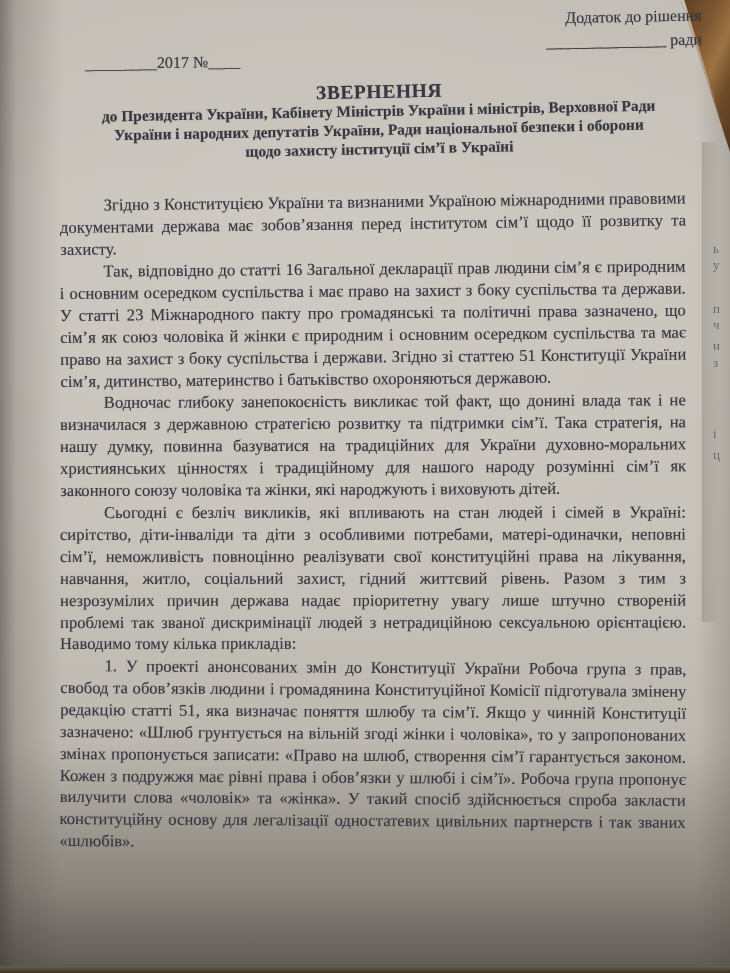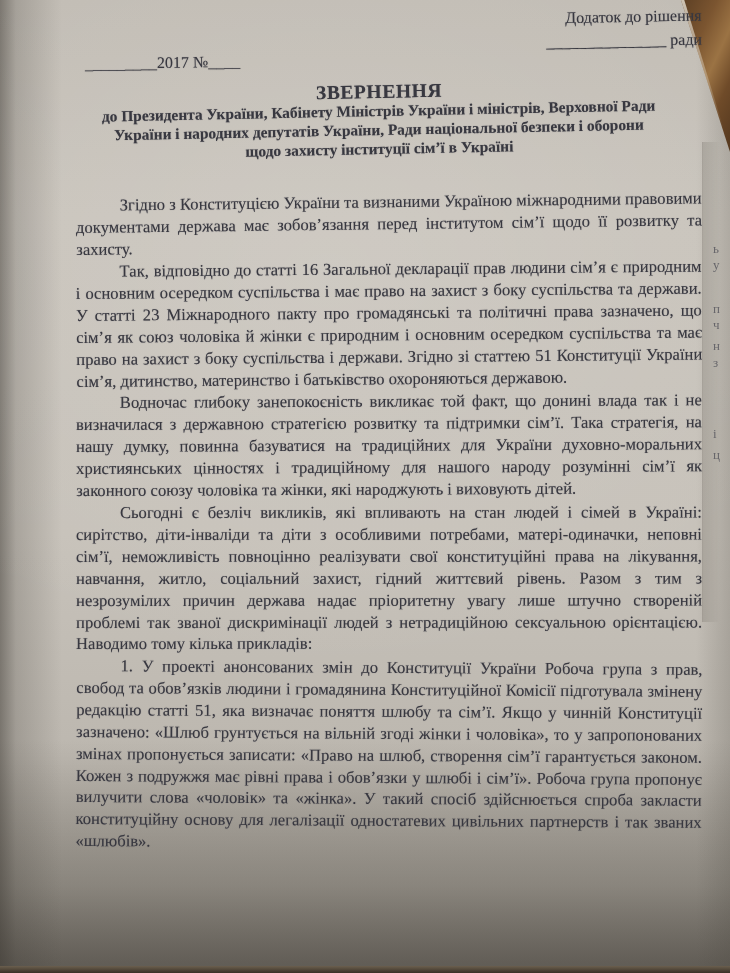--- a/index.html
+++ b/index.html
@@ -50,21 +50,21 @@
   }
   .title{
     position:absolute;top:81px;left:66px;width:626px;margin:0;
     text-align:center;font-size:19.5px;font-weight:bold;letter-spacing:0.6px;
     transform:rotate(-1.1deg);
   }
   .addressee{
     position:absolute;top:102px;left:66px;width:626px;text-align:center;
     font-weight:bold;font-size:15.4px;line-height:18.8px;transform:rotate(-1.15deg);
   }
-  .body-wrap{position:absolute;top:195px;left:76px;width:626px;}
+  .body-wrap{position:absolute;top:195px;left:60px;width:626px;}
   .para{
     margin:0;font-size:16.6px;line-height:21.9px;
     text-align:justify;text-indent:44px;transform-origin:0 50%;
   }
   .p0{transform:rotate(-0.7deg)}
   .p1{transform:rotate(-0.5deg)}
   .p2{transform:rotate(-0.25deg)}
   .p3{transform:rotate(-0.05deg)}
   .p4{transform:rotate(0.35deg)}
 </style>

